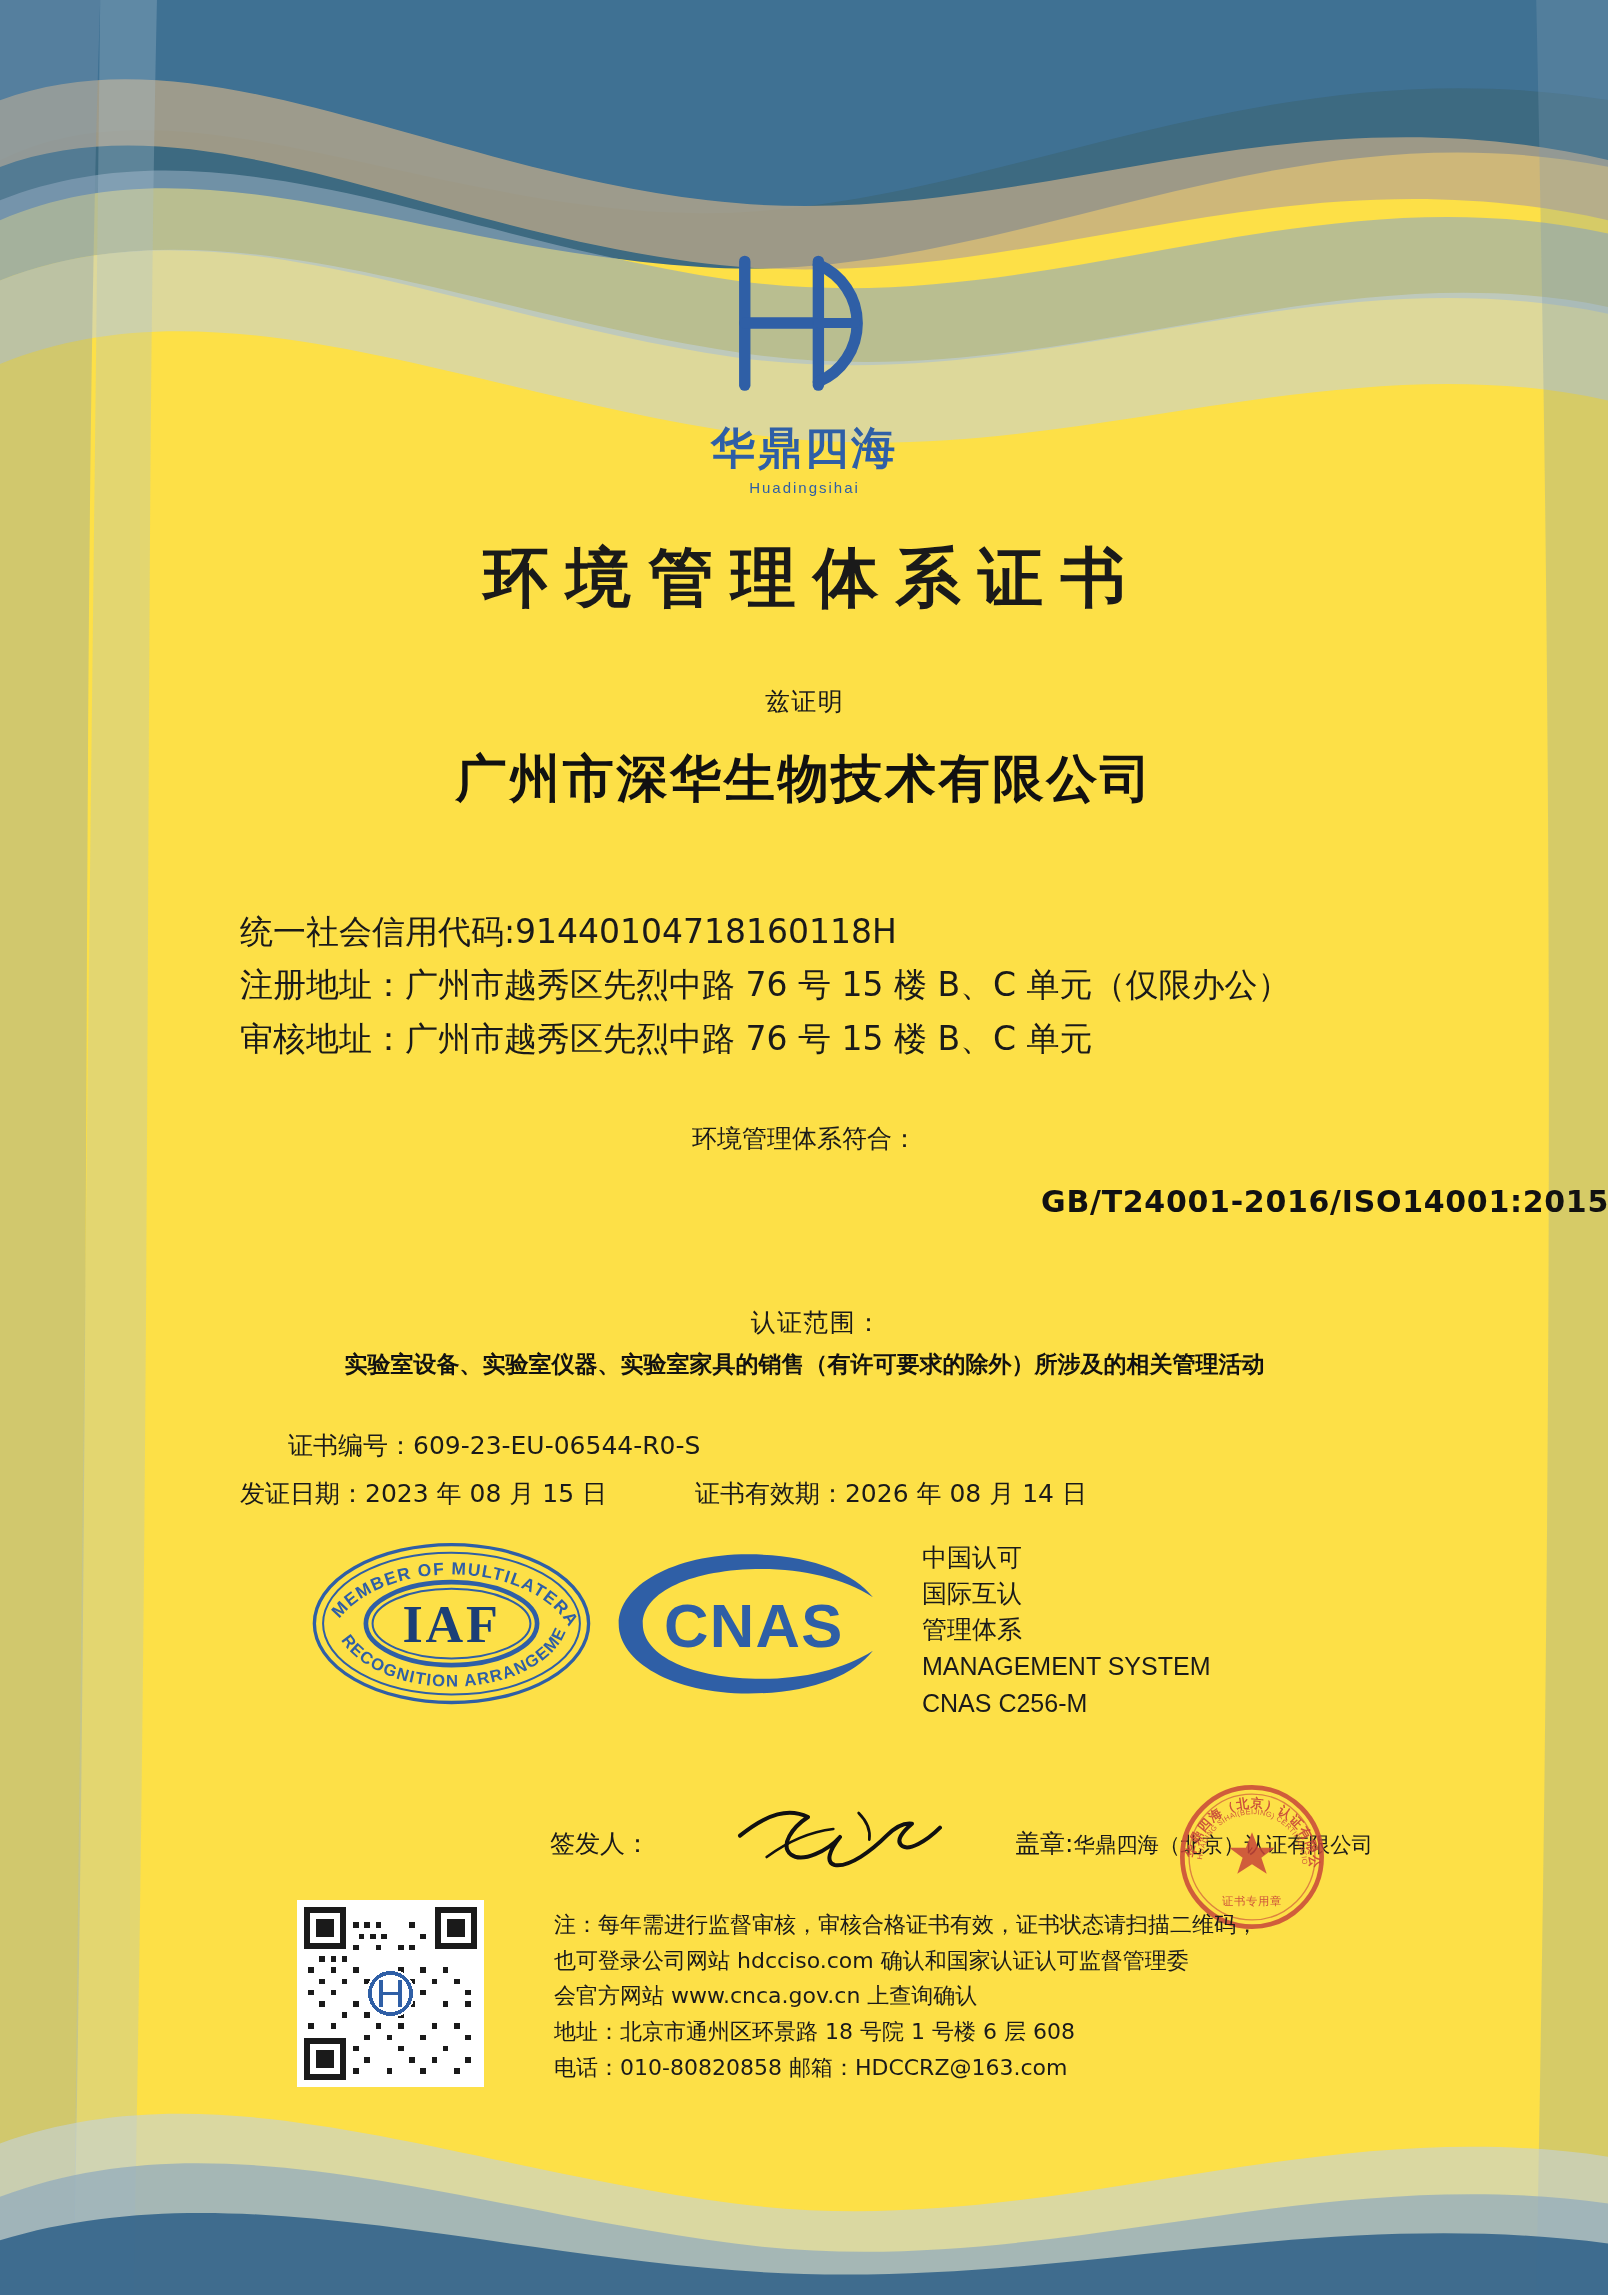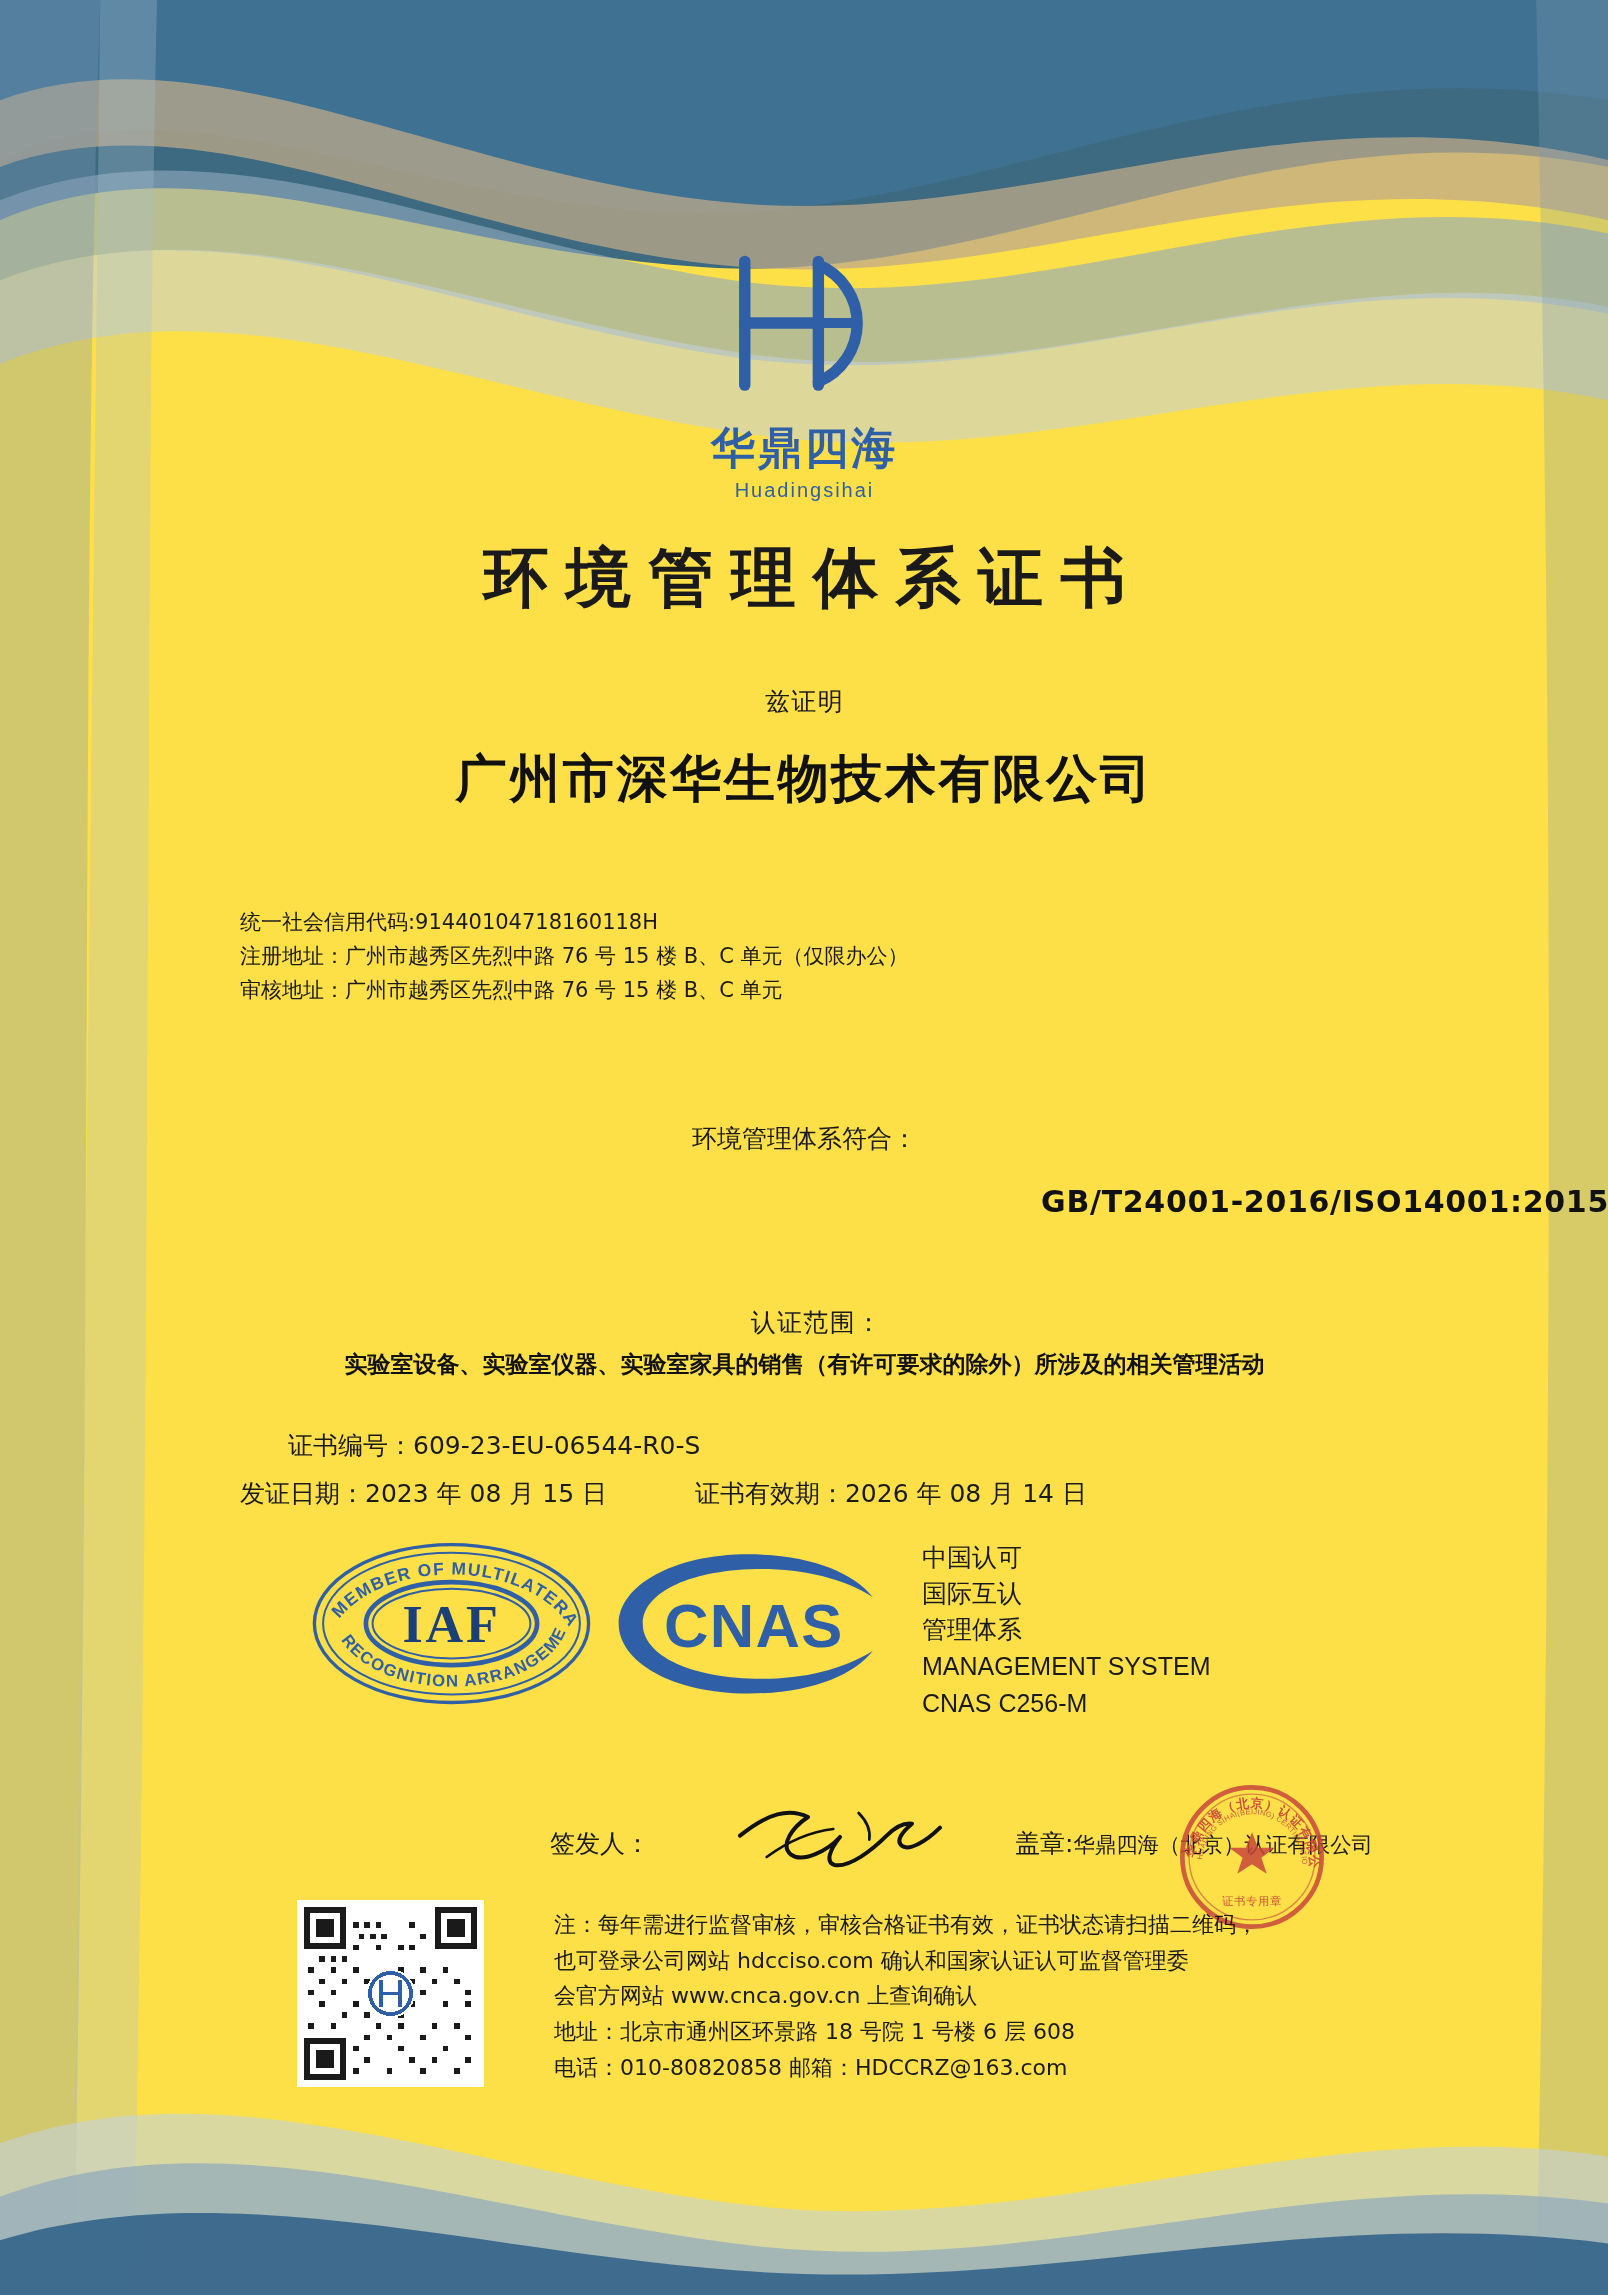--- a/index.html
+++ b/index.html
@@ -51,21 +51,21 @@
   .logo-cn {
     margin-top: 4px;
     font-size: 44px;
     font-weight: bold;
     color: #2f5fa6;
     letter-spacing: 2.7px;
     font-family: "DejaVu Sans", sans-serif;
   }
   .logo-en {
     margin-top: 1.3px;
-    font-size: 20px;
+    font-size: 15px;
     color: #2f5fa6;
     letter-spacing: 2px;
   }
   
   .cert-title {
     position: absolute;
     left: 0;
     right: 0;
     top: 534px;
     text-align: center;
@@ -96,21 +96,21 @@
     font-size: 51px;
     font-weight: bold;
     color: #111;
     letter-spacing: 2.7px;
     font-family: "DejaVu Sans", sans-serif;
   }
   .info-block {
     position: absolute;
     left: 240px;
     top: 905px;
-    font-size: 21px;
+    font-size: 33px;
     line-height: 1.62;
     color: #1a1a1a;
     font-family: "DejaVu Sans", sans-serif;
     white-space: nowrap;
   }
   .standard-label {
     position: absolute;
     left: 0;
     right: 0;
     top: 1122px;

